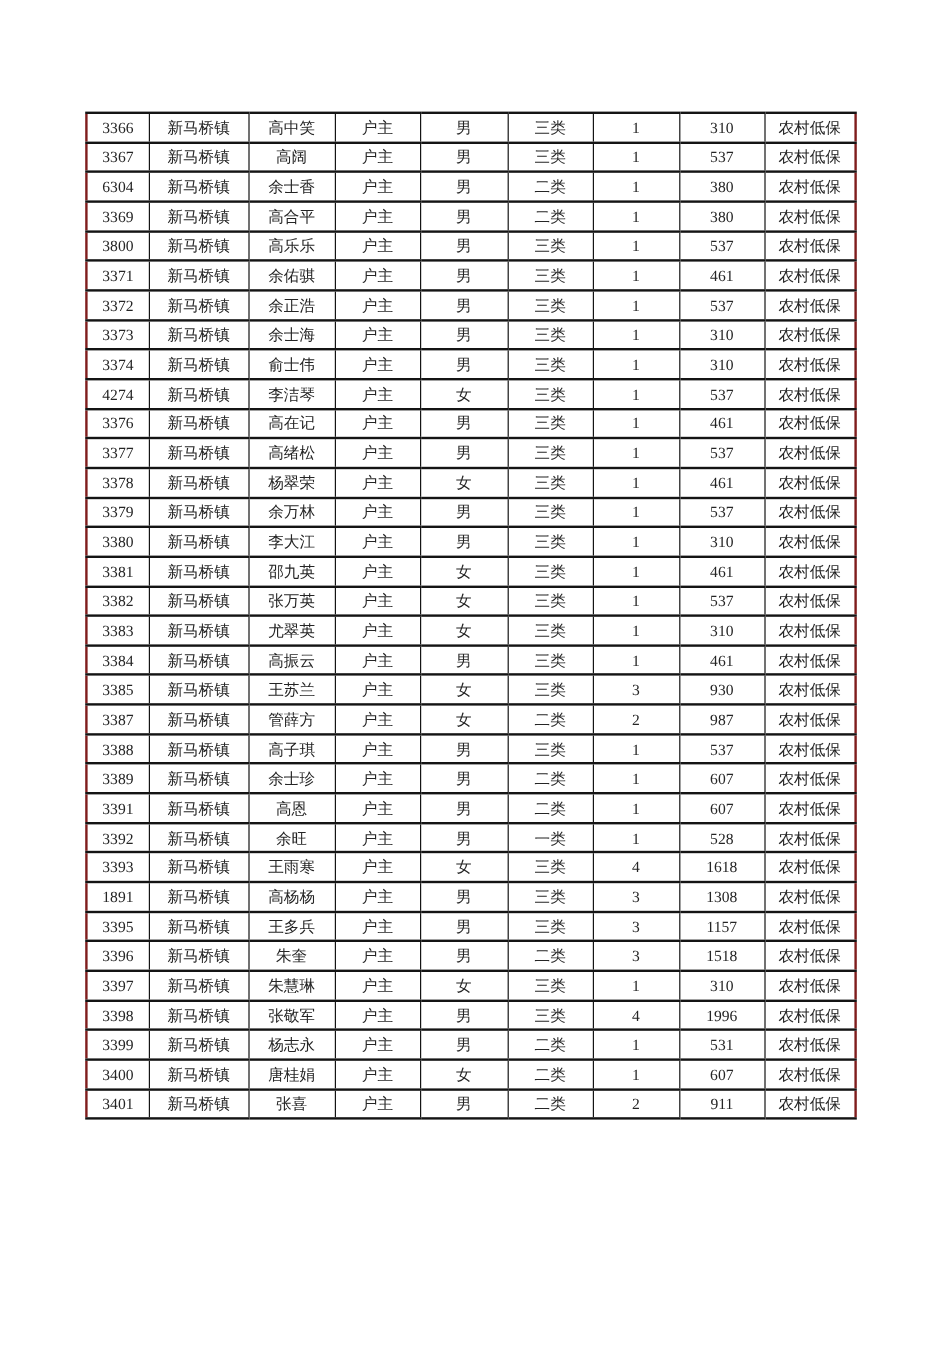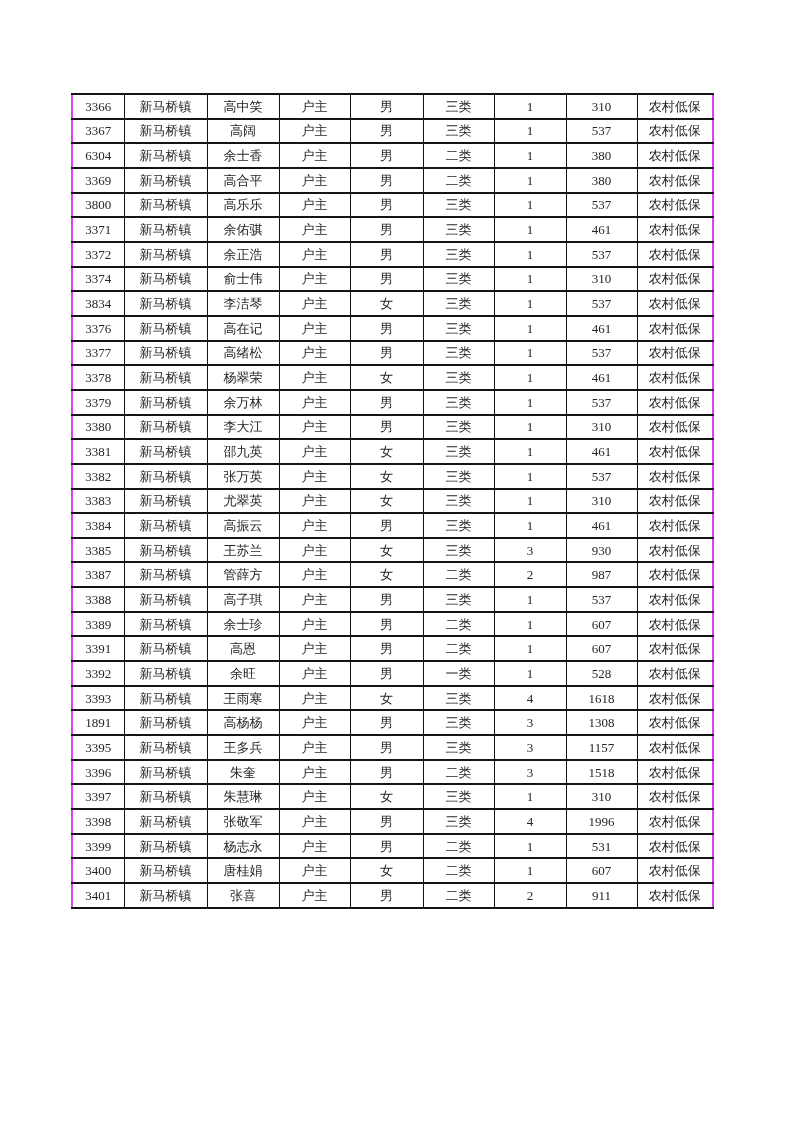--- a/index.html
+++ b/index.html
@@ -33,21 +33,21 @@
     padding: 0 2px;
     text-align: center;
     vertical-align: middle;
     font-size: 13px;
     line-height: 1;
     white-space: nowrap;
     overflow: hidden;
     color: #252525;
   }
   table.records {
-    border: 2px solid #d946ef;
+    border: 2px solid #7f1d1d;
   }
   col.c-id      { width: 52px; }
   col.c-town    { width: 83px; }
   col.c-name    { width: 72px; }
   col.c-rel     { width: 71px; }
   col.c-gender  { width: 73px; }
   col.c-cat     { width: 71px; }
   col.c-count   { width: 72px; }
   col.c-amount  { width: 71px; }
   col.c-type    { width: 76px; }
@@ -140,32 +140,43 @@
           <td>新马桥镇</td>
           <td>余正浩</td>
           <td>户主</td>
           <td>男</td>
           <td>三类</td>
           <td>1</td>
           <td>537</td>
           <td>农村低保</td>
         </tr>
         <tr>
+          <td>3373</td>
+          <td>新马桥镇</td>
+          <td>余士海</td>
+          <td>户主</td>
+          <td>男</td>
+          <td>三类</td>
+          <td>1</td>
+          <td>310</td>
+          <td>农村低保</td>
+        </tr>
+        <tr>
           <td>3374</td>
           <td>新马桥镇</td>
           <td>俞士伟</td>
           <td>户主</td>
           <td>男</td>
           <td>三类</td>
           <td>1</td>
           <td>310</td>
           <td>农村低保</td>
         </tr>
         <tr>
-          <td>3834</td>
+          <td>4274</td>
           <td>新马桥镇</td>
           <td>李洁琴</td>
           <td>户主</td>
           <td>女</td>
           <td>三类</td>
           <td>1</td>
           <td>537</td>
           <td>农村低保</td>
         </tr>
         <tr>

